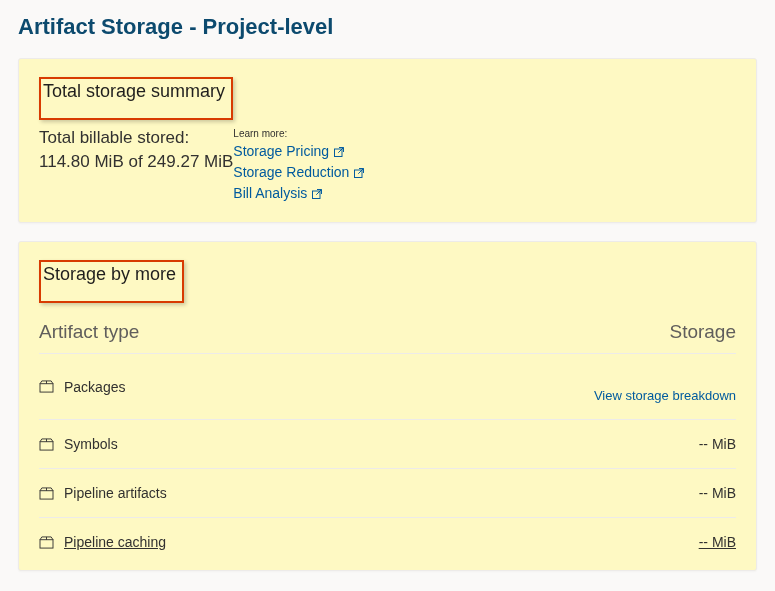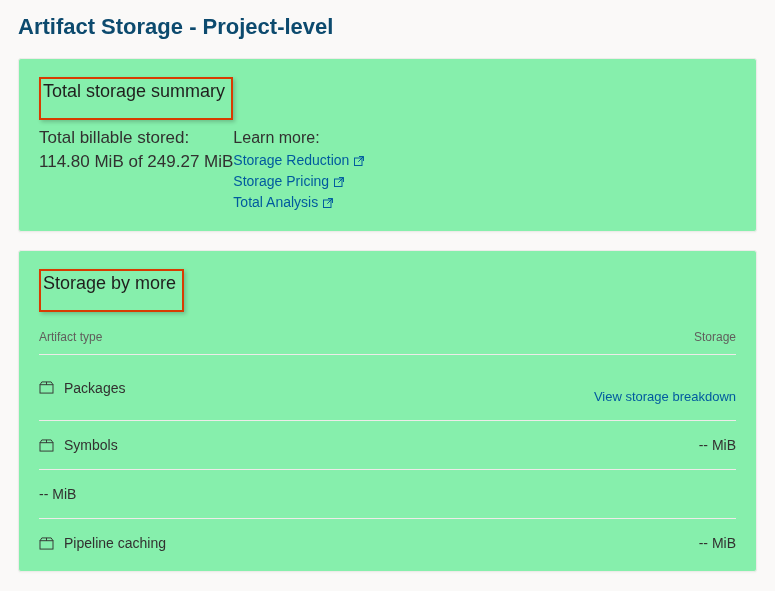--- a/index.html
+++ b/index.html
@@ -15,21 +15,21 @@
       padding: 0;
       color: #323130;
     }
     .page-title {
       font-size: 22px;
       font-weight: 600;
       padding: 14px 18px 18px 18px;
       color: #0c4a6e;
     }
     .card {
-      background: #86efac;
+      background: #fef9c3;
       border: 1px solid #edebe9;
       border-radius: 3px;
       margin: 0 18px 18px 18px;
       padding: 18px 20px;
       box-shadow: 0 1px 2px rgba(0,0,0,0.03);
     }
     .card-header {
       font-size: 18px;
       font-weight: 400;
       color: #201f1e;
@@ -52,52 +52,53 @@
       color: #323130;
       line-height: 1.4;
     }
     .summary-right {
       margin-right: 60px;
       font-size: 14px;
       line-height: 1.5;
     }
     .learn-more-label {
       color: #323130;
-      font-size: 16px;
+      font-size: 10px;
     }
     .link {
       color: #005a9e;
       text-decoration: none;
       display: flex;
       align-items: center;
       gap: 4px;
       font-size: 14px;
     }
     .ext-icon {
       width: 12px;
       height: 12px;
       flex-shrink: 0;
     }
     .table-header {
       display: flex;
       justify-content: space-between;
       padding: 18px 0 10px 0;
       color: #605e5c;
-      font-size: 12px;
+      font-size: 19px;
       border-bottom: 1px solid #edebe9;
     }
     .table-row {
       display: flex;
       justify-content: space-between;
       align-items: center;
       padding: 16px 0;
       border-bottom: 1px solid #edebe9;
     }
     .table-row:last-child {
       border-bottom: none;
+      text-decoration: underline;
     }
     .row-left {
       display: flex;
       align-items: center;
       gap: 10px;
       font-size: 14px;
       color: #323130;
     }
     .row-right {
       text-align: right;
@@ -129,44 +130,44 @@
   <span class="highlight-box">
     <span class="card-header">Total storage summary</span>
   </span>
   <div class="summary-body">
     <div class="summary-left">
       <div>Total billable stored:</div>
       <div>114.80 MiB of 249.27 MiB</div>
     </div>
     <div class="summary-right">
       <div class="learn-more-label">Learn more:</div>
+      <a href="#" class="link">
+        <span>Storage Pricing</span>
+        <svg class="ext-icon" viewBox="0 0 16 16" fill="none" stroke="#005a9e" stroke-width="1.3">
+          <rect x="2" y="4" width="10" height="10"></rect>
+          <path d="M8 2 H14 V8"></path>
+          <path d="M14 2 L7 9"></path>
+        </svg>
+      </a>
       <a href="#" class="link">
         <span>Storage Reduction</span>
         <svg class="ext-icon" viewBox="0 0 16 16" fill="none" stroke="#005a9e" stroke-width="1.3">
           <rect x="2" y="4" width="10" height="10"></rect>
           <path d="M8 2 H14 V8"></path>
           <path d="M14 2 L7 9"></path>
         </svg>
       </a>
       <a href="#" class="link">
-        <span>Storage Pricing</span>
+        <span>Bill Analysis</span>
         <svg class="ext-icon" viewBox="0 0 16 16" fill="none" stroke="#005a9e" stroke-width="1.3">
           <rect x="2" y="4" width="10" height="10"></rect>
           <path d="M8 2 H14 V8"></path>
           <path d="M14 2 L7 9"></path>
         </svg>
       </a>
-      <a href="#" class="link">
-        <span>Total Analysis</span>
-        <svg class="ext-icon" viewBox="0 0 16 16" fill="none" stroke="#005a9e" stroke-width="1.3">
-          <rect x="2" y="4" width="10" height="10"></rect>
-          <path d="M8 2 H14 V8"></path>
-          <path d="M14 2 L7 9"></path>
-        </svg>
-      </a>
     </div>
   </div>
 </div>
 
 <div class="card storage-card">
   <span class="highlight-box">
     <span class="card-header">Storage by more</span>
   </span>
 
   <div class="table-header">
@@ -196,20 +197,28 @@
         <path d="M8 1 V4"></path>
       </svg>
       <span>Symbols</span>
     </div>
     <div class="row-right">
       <div>-- MiB</div>
     </div>
   </div>
 
   <div class="table-row">
+    <div class="row-left">
+      <svg class="package-icon" viewBox="0 0 16 14" fill="none" stroke="#323130" stroke-width="1">
+        <rect x="1" y="4" width="14" height="9"></rect>
+        <path d="M1 4 L3 1 H13 L15 4"></path>
+        <path d="M8 1 V4"></path>
+      </svg>
+      <span>Pipeline artifacts</span>
+    </div>
     <div class="row-right">
       <div>-- MiB</div>
     </div>
   </div>
 
   <div class="table-row">
     <div class="row-left">
       <svg class="package-icon" viewBox="0 0 16 14" fill="none" stroke="#323130" stroke-width="1">
         <rect x="1" y="4" width="14" height="9"></rect>
         <path d="M1 4 L3 1 H13 L15 4"></path>

